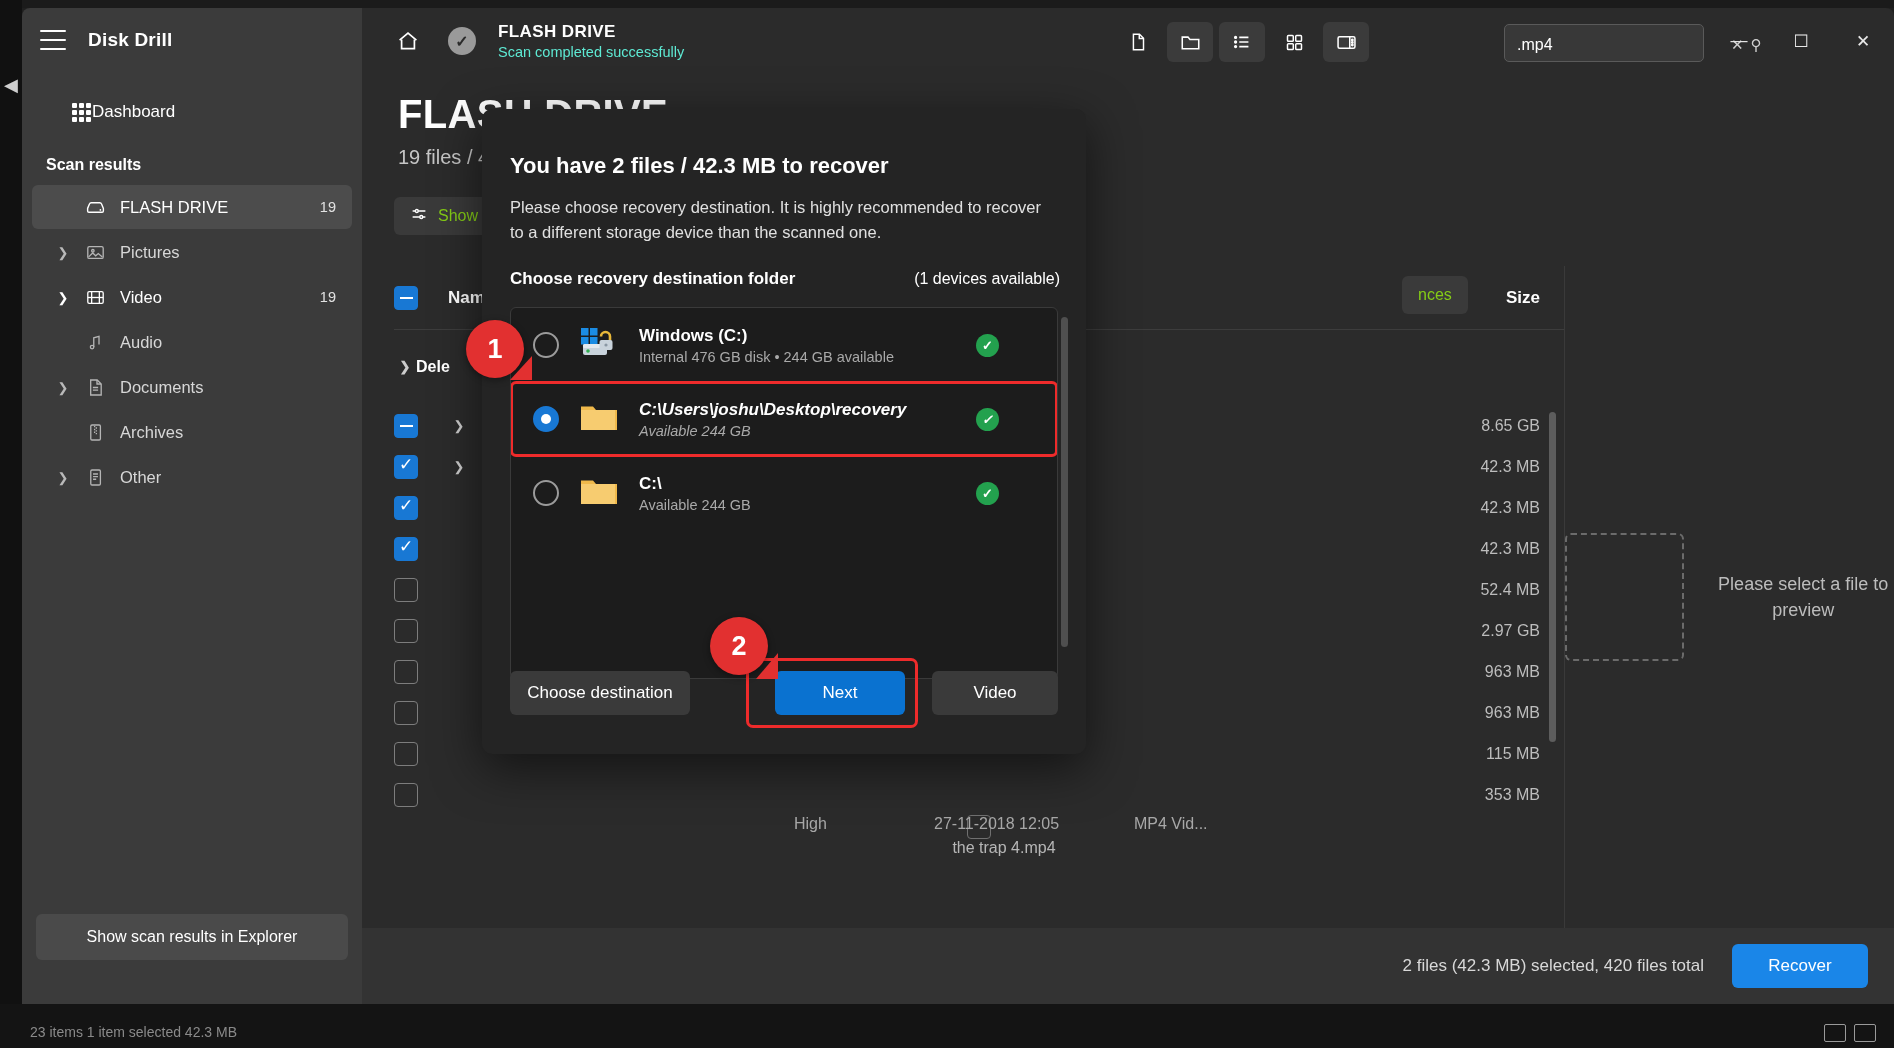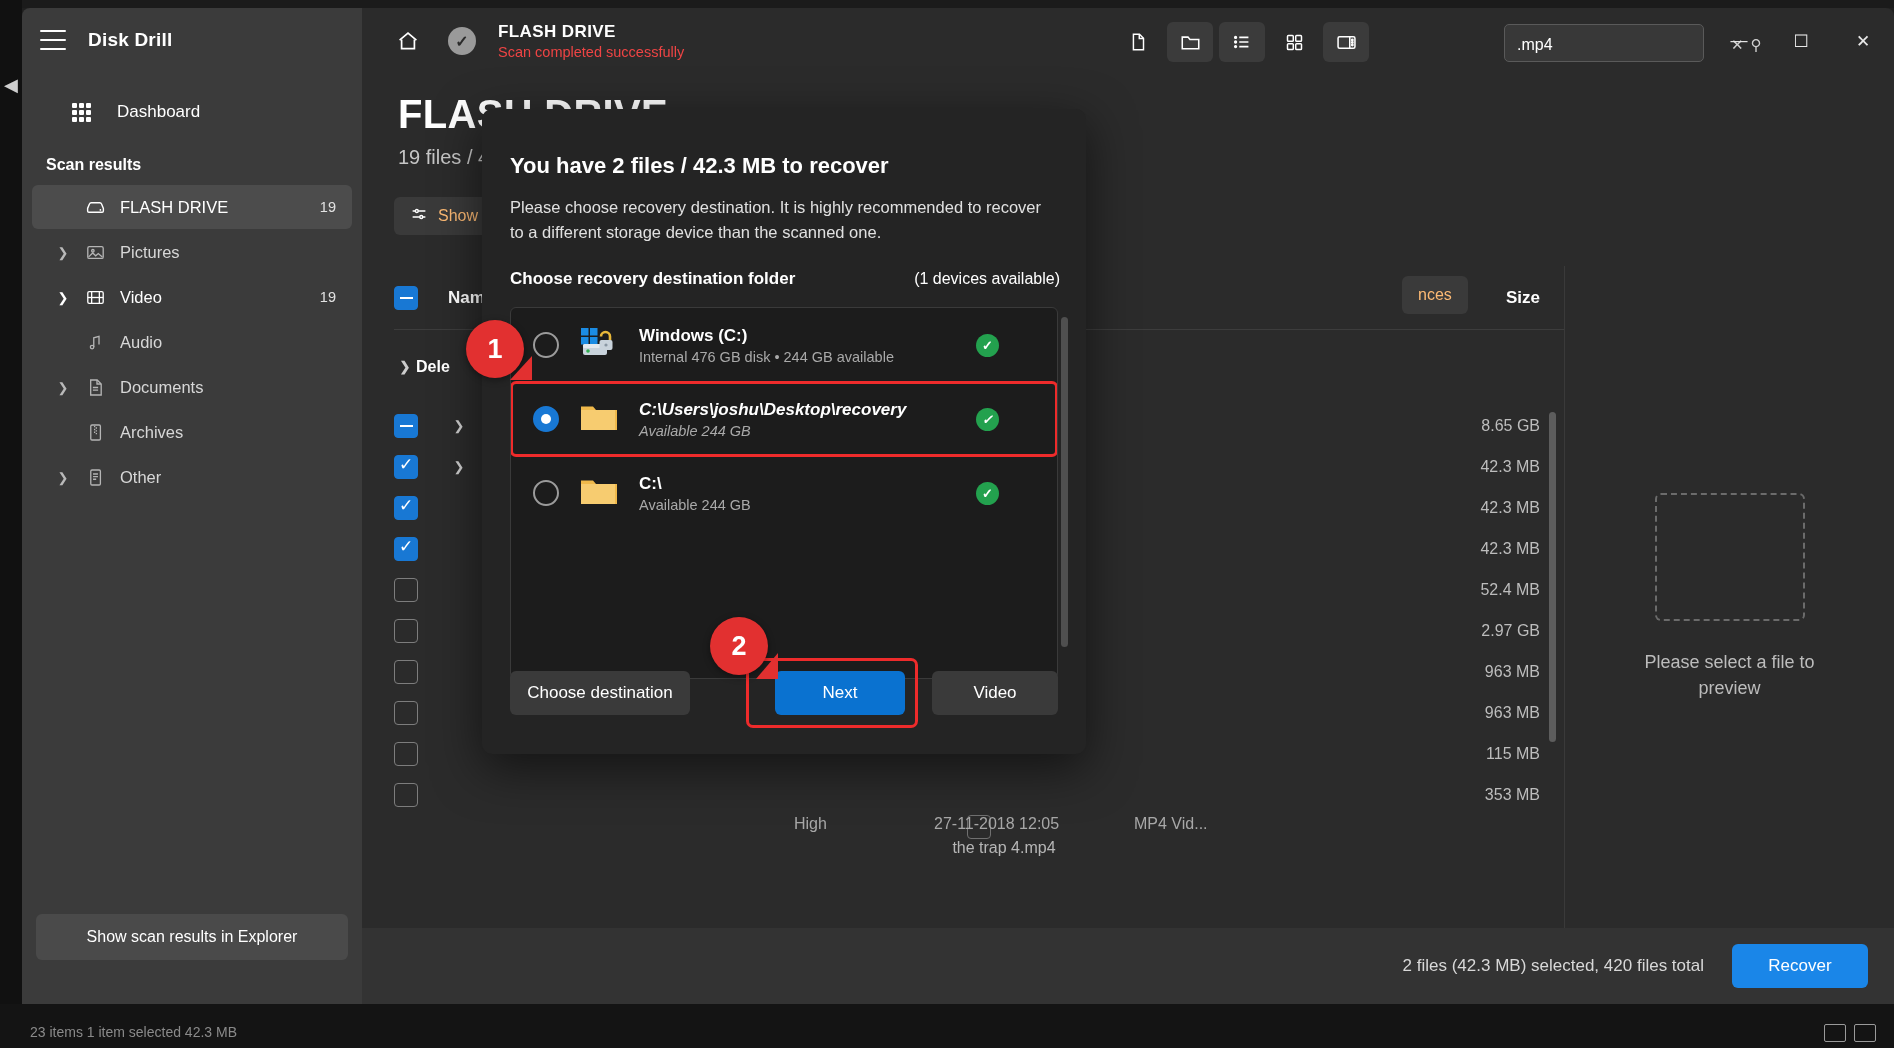--- a/index.html
+++ b/index.html
@@ -33,21 +33,21 @@
   .sidebar {
     position:absolute; left:0; top:0; width:340px; height:996px;
     background:#3b3b3b;
     border-top-left-radius:8px;
   }
   .sb-top { display:flex; align-items:center; height:64px; padding-left:18px; gap:22px; }
   .hamburger { width:26px; height:20px; display:flex; flex-direction:column; justify-content:space-between; cursor:pointer;}
   .hamburger i { display:block; height:2px; background:#ffffff; border-radius:1px;}
   .app-title { color:#ffffff; font-size:19px; font-weight:bold; letter-spacing:.2px;}
 
-  .sb-dash { display:flex; align-items:center; height:44px; margin:18px 12px 0 12px; padding-left:38px; gap:26px; border-radius:6px; }
+  .sb-dash { display:flex; align-items:center; height:44px; margin:18px 12px 0 12px; padding-left:38px; gap:1px; border-radius:6px; }
   .grid-icon { width:19px; height:19px; display:grid; grid-template-columns:repeat(3,1fr); grid-template-rows:repeat(3,1fr); gap:2px; }
   .grid-icon i { background:#ffffff; border-radius:1px; }
   .sb-dash .lbl { color:#ffffff; font-size:17px; }
 
   .sb-section { color:#ffffff; font-size:16px; font-weight:bold; padding:22px 0 10px 24px; }
 
   .sb-item {
     position:relative; display:flex; align-items:center; height:44px;
     margin:1px 10px; padding-left:24px; border-radius:6px; gap:14px; cursor:pointer;
   }
@@ -76,21 +76,21 @@
   
   .titlebar { position:relative; height:66px; display:flex; align-items:center; }
   .home-btn { margin-left:28px; width:36px; height:36px; display:flex; align-items:center; justify-content:center; cursor:pointer;}
   .status-circle {
     margin-left:22px; width:28px; height:28px; border-radius:50%;
     background:#9a9a9a; display:flex; align-items:center; justify-content:center;
     color:#2b2b2b; font-size:16px; font-weight:bold;
   }
   .tb-texts { margin-left:22px; display:flex; flex-direction:column; justify-content:center; gap:2px; }
   .tb-title { color:#ffffff; font-size:17px; font-weight:bold; letter-spacing:.4px; }
-  .tb-sub   { color:#ef4444; font-size:14.5px; }
+  .tb-sub   { color:#5eead4; font-size:14.5px; }
 
   .tb-tools { position:absolute; right:525px; top:14px; display:flex; align-items:center; gap:6px; }
   .tb-btn { width:46px; height:40px; border-radius:6px; display:flex; align-items:center; justify-content:center; cursor:pointer; }
   .tb-btn.on { background:#3b3b3b; }
 
   .search-wrap {
     position:absolute; right:190px; top:16px; width:200px; height:38px;
     background:#383838; border:1px solid #5a5a5a; border-radius:5px;
     display:flex; align-items:center; padding:4px 6px 0 12px;
   }
@@ -105,21 +105,21 @@
   .wc { width:62px; height:66px; display:flex; align-items:center; justify-content:center; color:#e8e8e8; font-size:17px; cursor:pointer;}
 
   
   .content-head { padding:14px 0 0 36px; }
   .big-title { color:#ffffff; font-size:40px; font-weight:bold; letter-spacing:.3px; line-height:52px; }
   .sub-line  { color:#c6c6c6; font-size:20px; margin-top:6px; }
 
   .filterbar { margin:28px 0 0 32px; display:flex; align-items:center; gap:10px; }
   .chip {
     height:38px; padding:14px 16px; border-radius:6px; background:#3a3a3a;
-    display:flex; align-items:center; gap:10px; color:#fdba74; font-size:16px; cursor:pointer;
+    display:flex; align-items:center; gap:10px; color:#84cc16; font-size:16px; cursor:pointer;
   }
 
   
   .table { position:absolute; left:32px; right:330px; top:258px; bottom:76px; }
   .thead {
     display:flex; align-items:center; height:64px;
     border-bottom:1px solid #3d3d3d; color:#ffffff; font-weight:bold; font-size:17px;
   }
   .cb {
     width:24px; height:24px; border-radius:4px; border:1.5px solid #7d7d7d;
@@ -142,21 +142,21 @@
 
   .scrollbar-v {
     position:absolute; right:8px; top:66px; bottom:50px; width:7px;
     background:transparent;
   }
   .scrollbar-v i { display:block; width:7px; height:330px; background:#5d5d5d; border-radius:4px; }
 
   
   .preview {
     position:absolute; right:0; top:258px; width:330px; bottom:76px;
-    border-left:1px solid #3a3a3a; display:flex; flex-direction:column;
+    border-left:1px solid #3a3a3a; display:flex; flex-direction:row;
     align-items:center; justify-content:center; gap:28px;
   }
   .ph-box { width:150px; height:128px; border:2px dashed #6b6b6b; border-radius:6px; }
   .ph-text { color:#bcbcbc; font-size:18px; text-align:center; line-height:26px; width:230px;}
 
   
   .statusbar {
     position:absolute; left:0; right:0; bottom:0; height:76px;
     background:#333333; display:flex; align-items:center; justify-content:flex-end;
     padding-right:26px; gap:28px;

